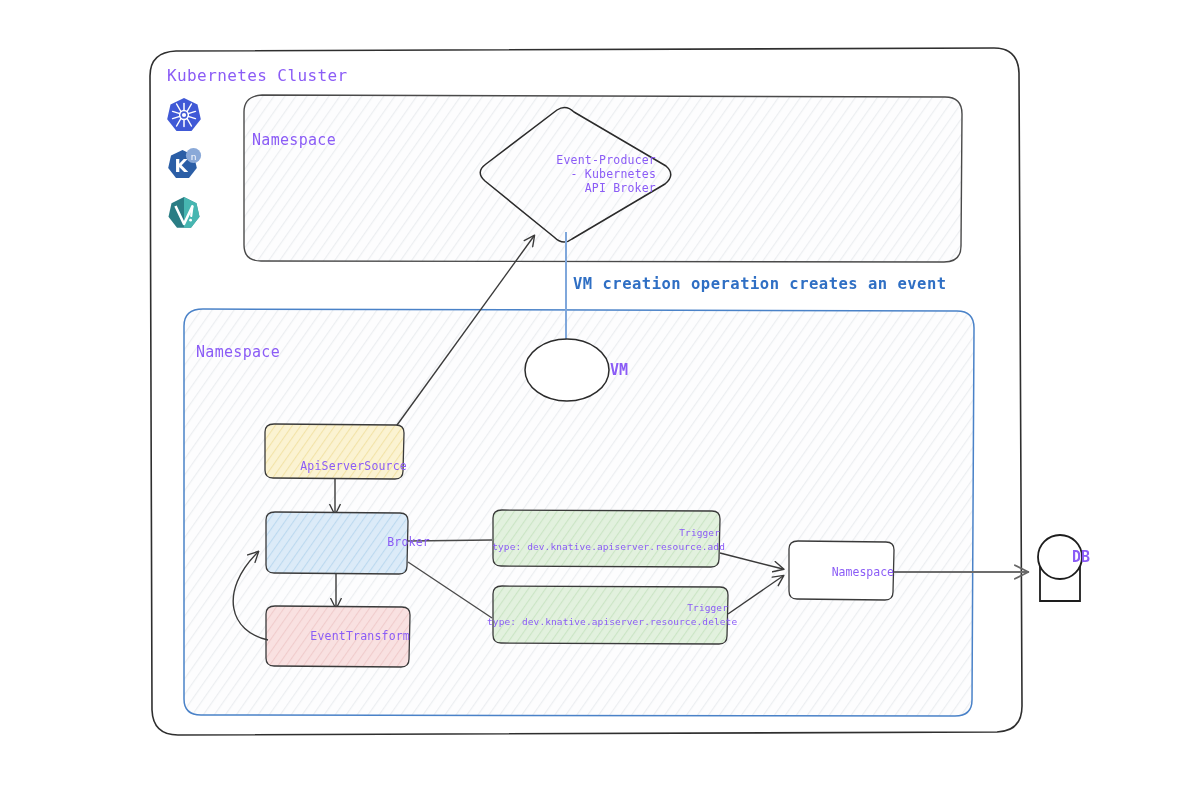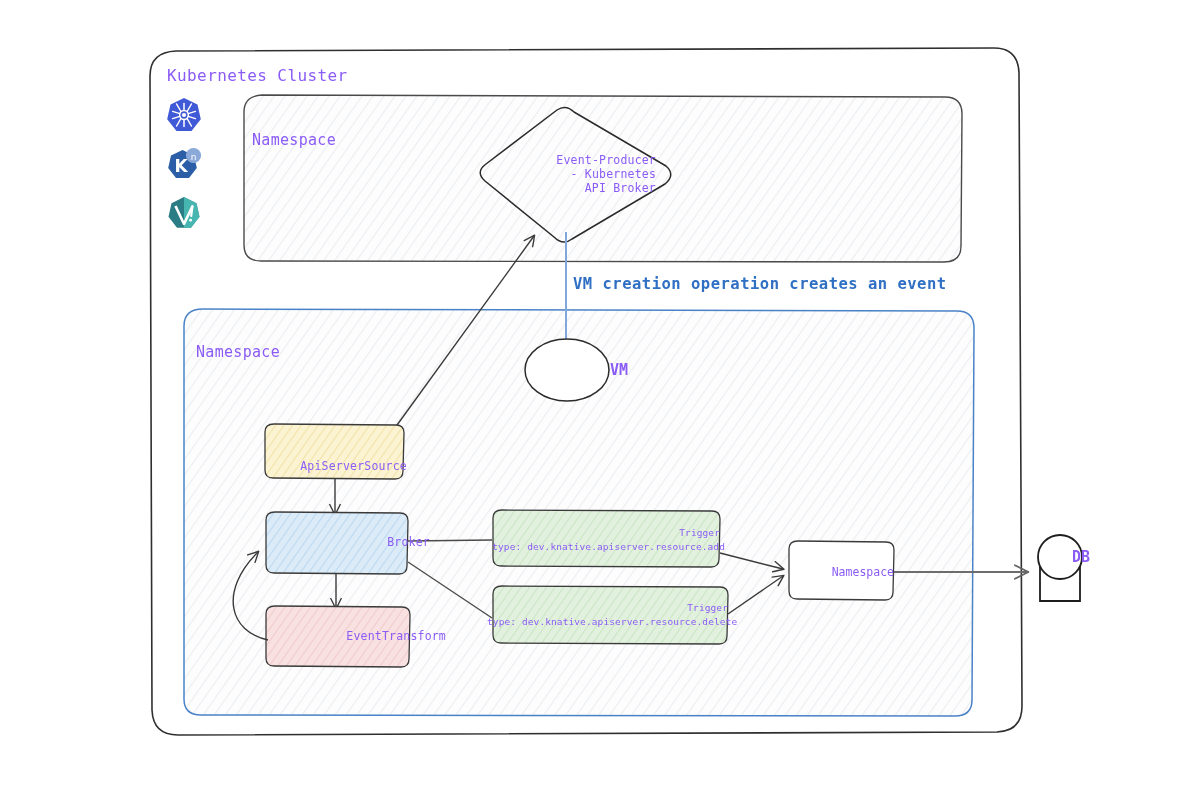--- a/index.html
+++ b/index.html
@@ -203,21 +203,21 @@
   <div class="lbl center node-lbl" style="left:476px;top:182px;width:180px;">API Broker</div>
 
   <div class="lbl blue-note" style="left:573px;top:275px;">VM creation operation creates an event</div>
 
   <div class="lbl center vm-lbl" style="left:527px;top:361px;width:80px;">VM</div>
 
   <div class="lbl center node-lbl" style="left:265px;top:460px;width:142px;">ApiServerSource</div>
 
   <div class="lbl center node-lbl" style="left:266px;top:536px;width:164px;">Broker</div>
 
-  <div class="lbl center node-lbl" style="left:266px;top:630px;width:144px;padding-left:36px;">EventTransform</div>
+  <div class="lbl center node-lbl" style="left:266px;top:630px;width:144px;">EventTransform</div>
 
   <div class="lbl center node-lbl-sm" style="left:493px;top:527px;width:227px;">Trigger</div>
   <div class="lbl center node-lbl-sm" style="left:488px;top:541px;width:237px;">type: dev.knative.apiserver.resource.add</div>
 
   <div class="lbl center node-lbl-sm" style="left:493px;top:602px;width:235px;">Trigger</div>
   <div class="lbl center node-lbl-sm" style="left:487px;top:616px;width:246px;">type: dev.knative.apiserver.resource.delete</div>
 
   <div class="lbl center fn-lbl" style="left:789px;top:565px;width:105px;">Namespace</div>
 
   <div class="lbl center db-lbl" style="left:1030px;top:548px;width:60px;">DB</div>

